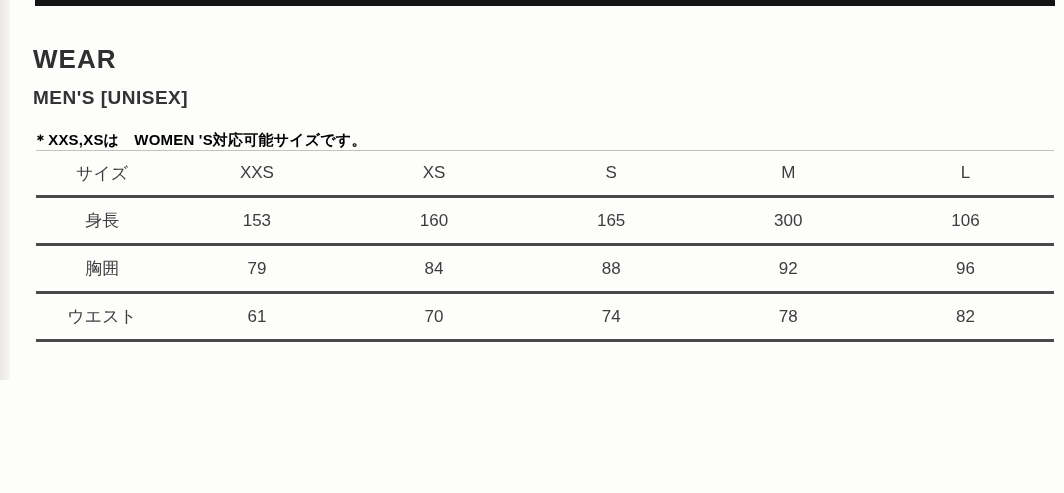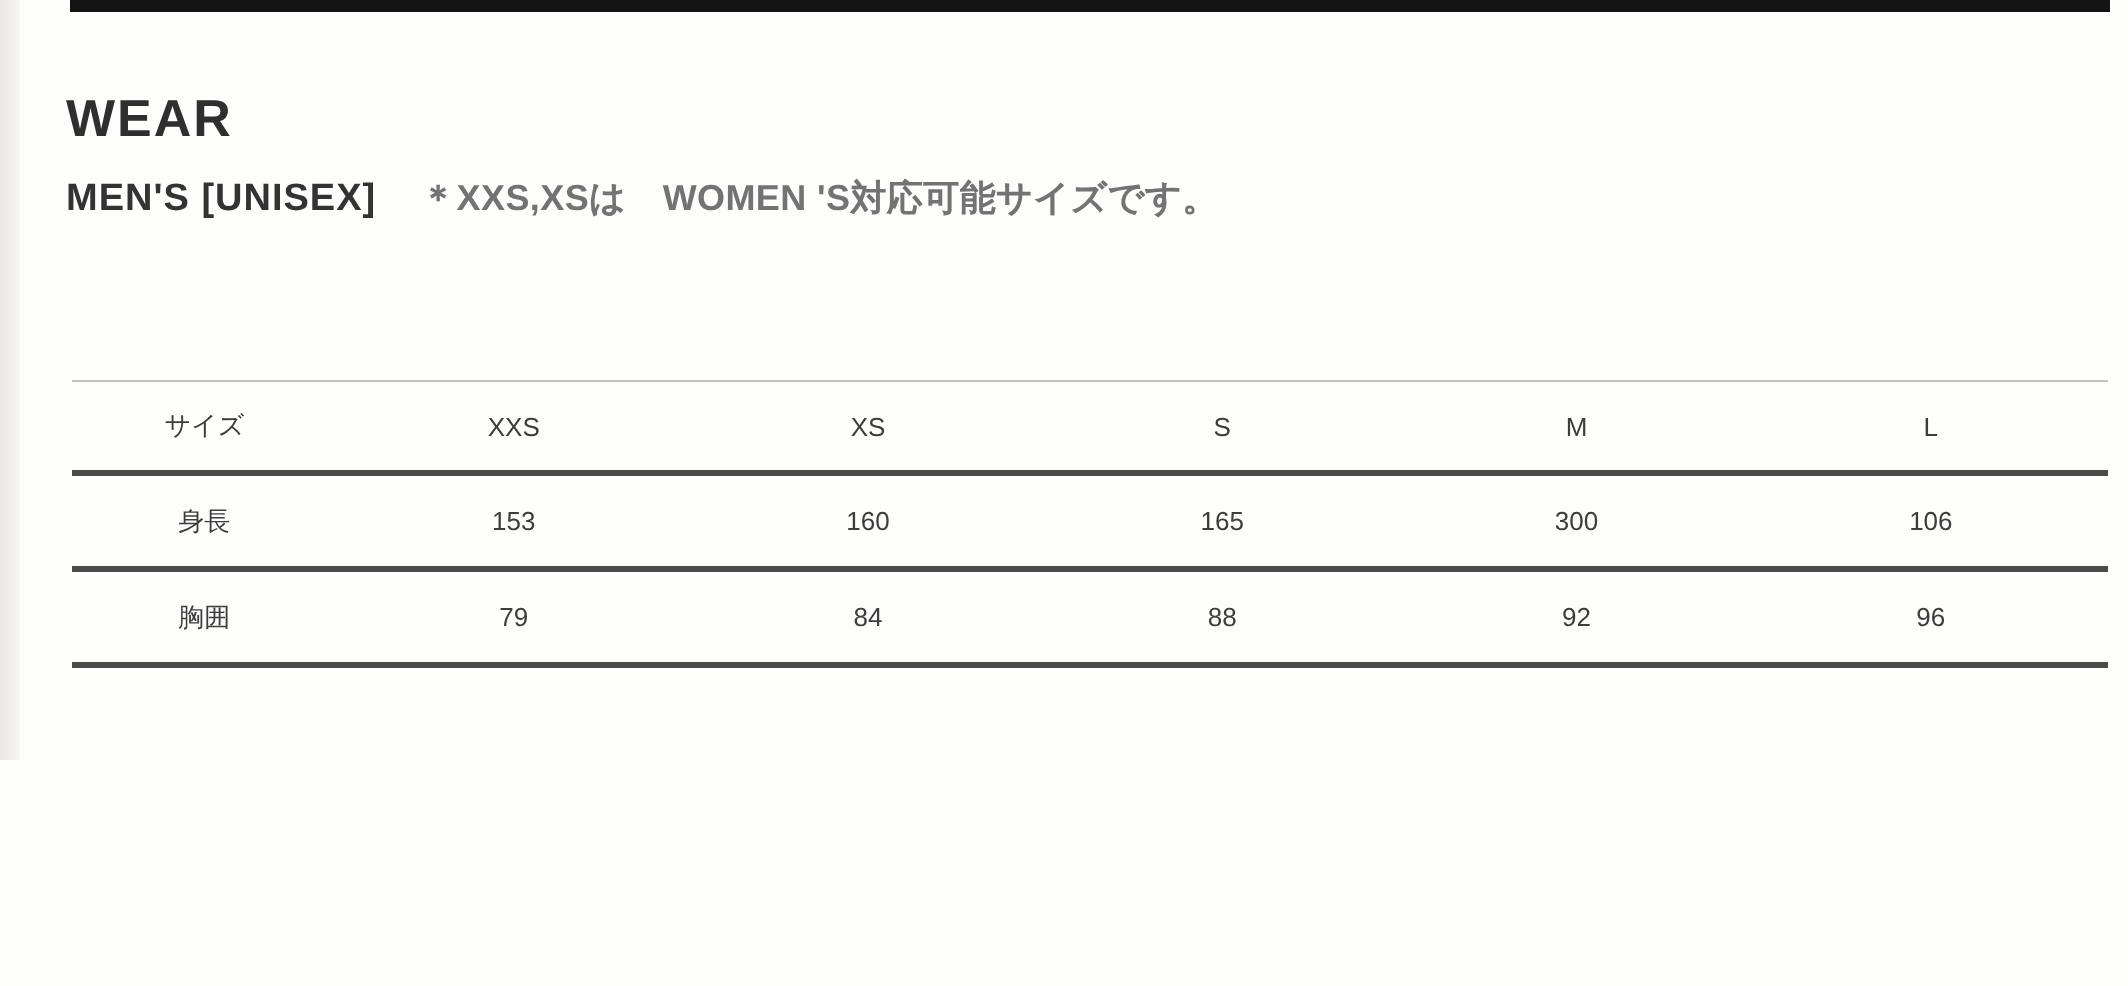--- a/index.html
+++ b/index.html
@@ -17,34 +17,33 @@
   .top-rule{
     position:absolute;left:35px;top:0;width:1020px;height:6px;
     background:#141414;
   }
   .title{
     position:absolute;left:33px;top:44px;
     font-size:26px;font-weight:700;letter-spacing:1px;color:#2f2f2f;
   }
   .subtitle-row{
     position:absolute;left:33px;top:87px;width:900px;
-    display:flex;align-items:baseline;gap:22px;
+    display:flex;align-items:baseline;gap:22px;flex-direction:column;
   }
   .subtitle{
     font-size:19px;font-weight:700;letter-spacing:.5px;color:#333;
   }
   .note{
-    font-size:18px;font-weight:700;color:#737373;letter-spacing:.2px;
+    font-size:15px;font-weight:700;color:#000000;letter-spacing:.2px;
   }
   table.size-table{
     position:absolute;left:36px;top:150px;width:1018px;
     border-collapse:collapse;table-layout:fixed;
     border-top:1px solid #c2c2c0;
-    font-size:13px;
-    margin-top:40px;
+    font-size:17px;
   }
   table.size-table col.label-col{width:13%;}
   table.size-table col.size-col{width:17.4%;}
   table.size-table th,table.size-table td{
     font-weight:400;text-align:center;vertical-align:middle;
     padding:0;height:45px;
     border-bottom:3px solid #4a4a4a;
     color:#3d3d3d;
   }
   table.size-table tr.head-row th{height:44px;}
@@ -99,20 +98,28 @@
         <td>106</td>
       </tr>
       <tr>
         <td>胸囲</td>
         <td>79</td>
         <td>84</td>
         <td>88</td>
         <td>92</td>
         <td>96</td>
       </tr>
+      <tr>
+        <td>ウエスト</td>
+        <td>61</td>
+        <td>70</td>
+        <td>74</td>
+        <td>78</td>
+        <td>82</td>
+      </tr>
     </tbody>
   </table>
 
   <button class="nav-btn prev">
     <span>
       <svg width="36" height="44" viewBox="0 0 36 44">
         <path d="M25 6 L10 22 L25 38" fill="none" stroke="#b4b4b4" stroke-width="7" stroke-linecap="butt" stroke-linejoin="miter"></path>
       </svg>
     </span>
   </button>

